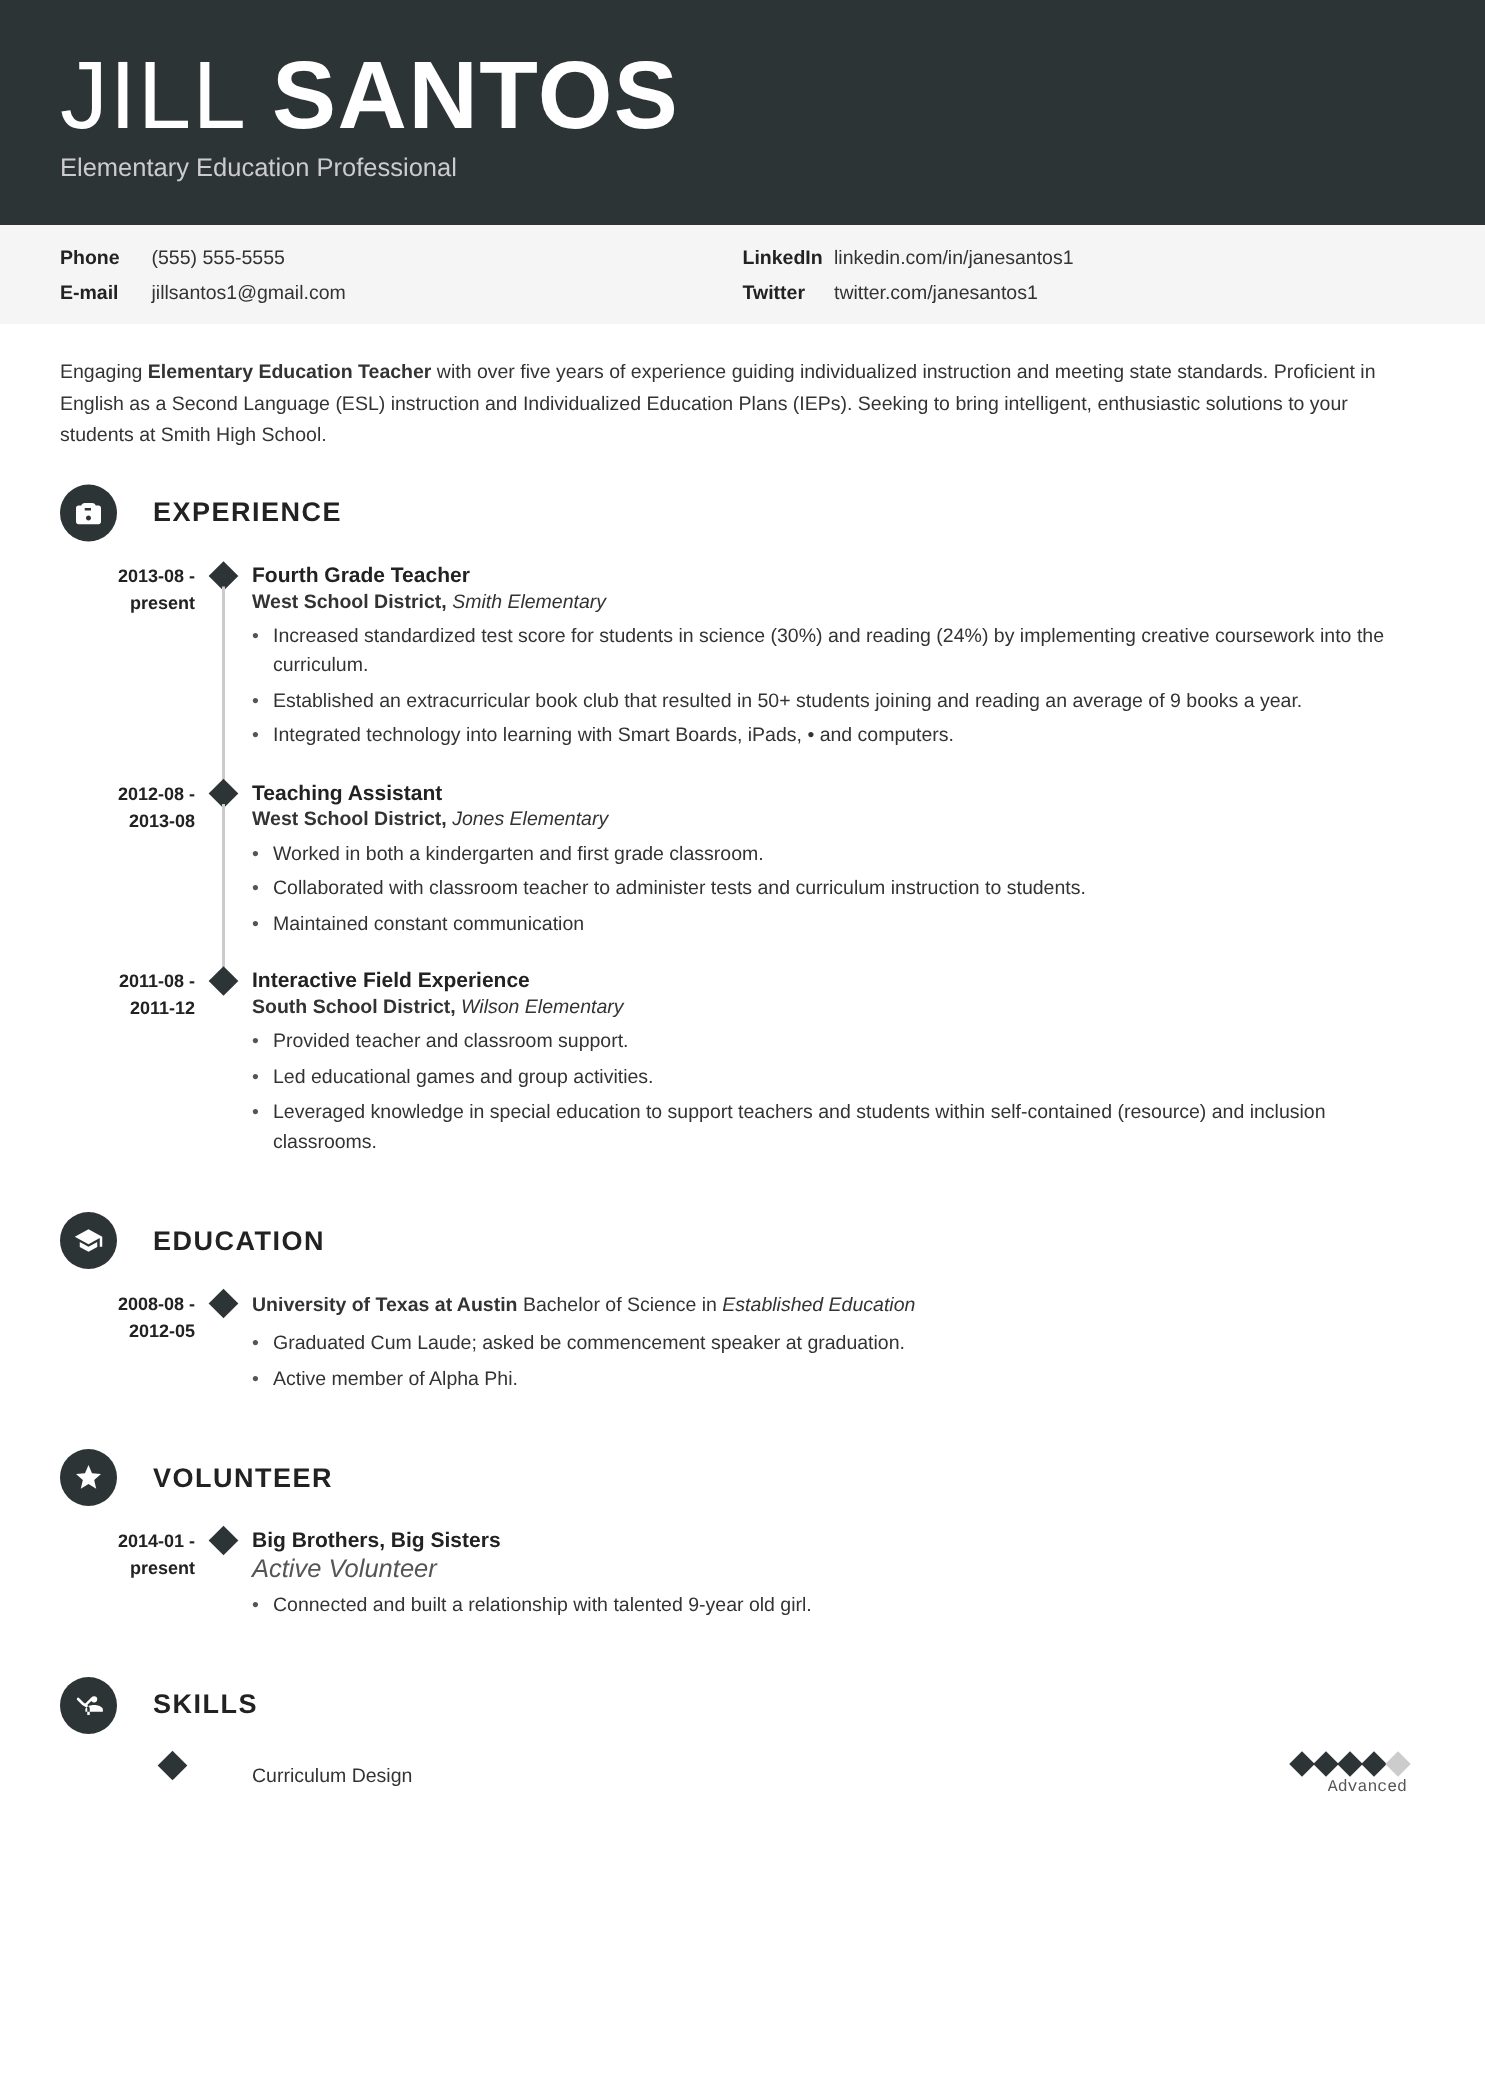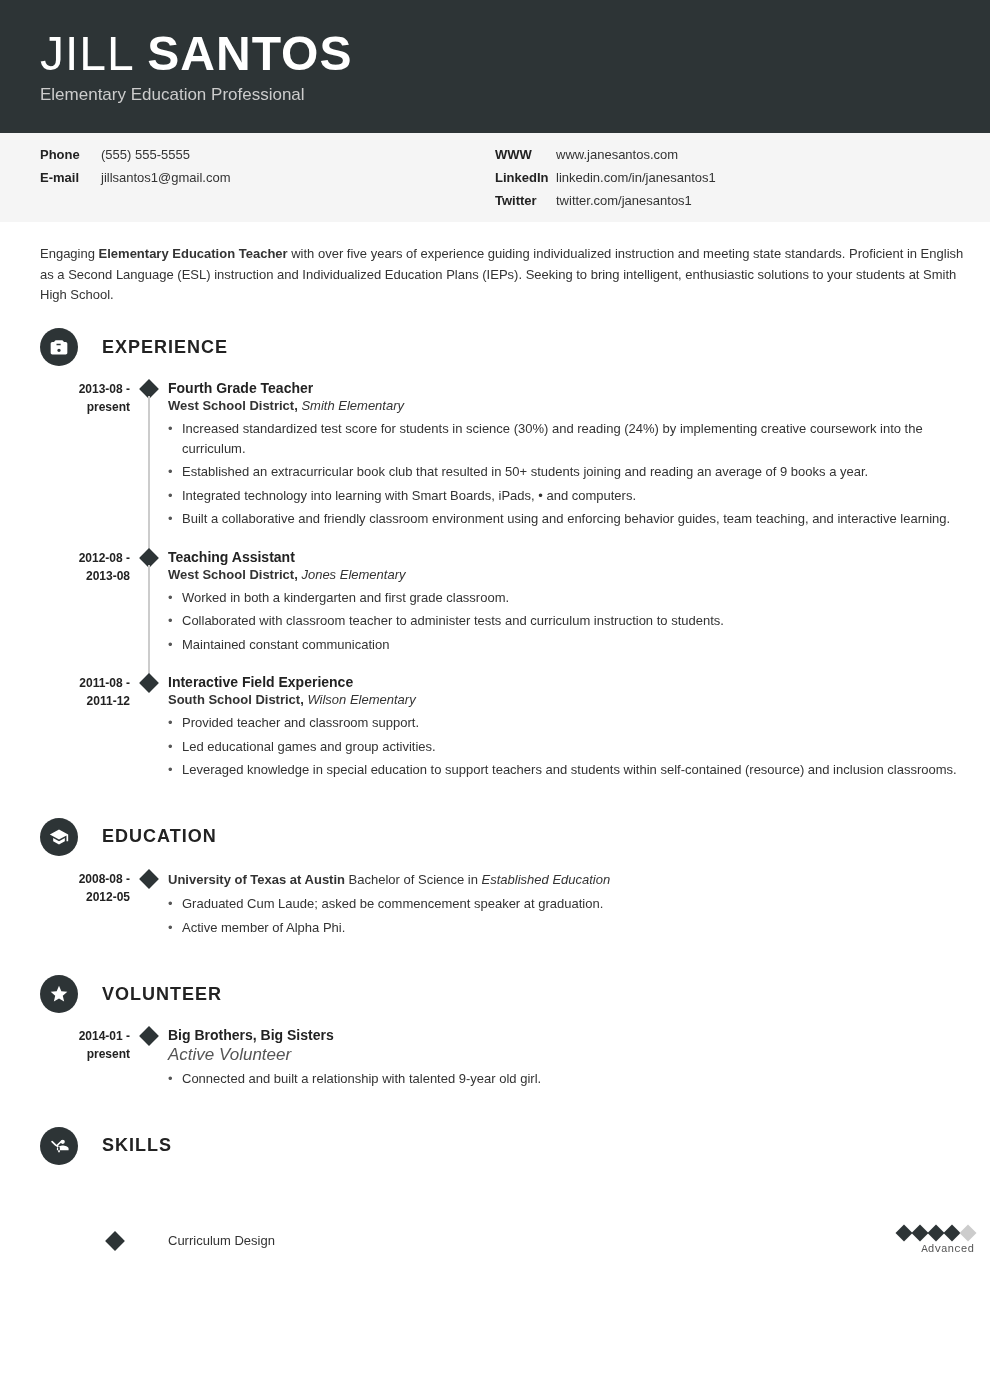--- a/index.html
+++ b/index.html
@@ -12,21 +12,21 @@
       min-height: 1400px;
     }
 
     
     .header {
       background: #2d3436;
       color: #fff;
       padding: 28px 40px 28px 40px;
     }
     .header-name {
-      font-size: 48px;
+      font-size: 64px;
       font-weight: 300;
       letter-spacing: 1px;
       line-height: 1.1;
     }
     .header-name strong {
       font-weight: 900;
     }
     .header-title {
       font-size: 17px;
       font-weight: 300;
@@ -58,21 +58,21 @@
       font-weight: 700;
       min-width: 55px;
       color: #222;
     }
     .contact-value {
       color: #333;
     }
 
     
     .main {
-      padding: 22px 16px 30px 40px;
+      padding: 22px 52px 30px 40px;
     }
 
     
     .summary {
       margin-bottom: 22px;
       font-size: 13px;
       line-height: 1.6;
       color: #333;
     }
 
@@ -286,24 +286,20 @@
       <span class="contact-label">Phone</span>
       <span class="contact-value">(555) 555-5555</span>
     </div>
     <div class="contact-item">
       <span class="contact-label">E-mail</span>
       <span class="contact-value">jillsantos1@gmail.com</span>
     </div>
   </div>
   <div class="contact-col">
     <div class="contact-item">
-      <span class="contact-label">WWW</span>
-      <span class="contact-value">www.janesantos.com</span>
-    </div>
-    <div class="contact-item">
       <span class="contact-label">LinkedIn</span>
       <span class="contact-value">linkedin.com/in/janesantos1</span>
     </div>
     <div class="contact-item">
       <span class="contact-label">Twitter</span>
       <span class="contact-value">twitter.com/janesantos1</span>
     </div>
   </div>
 </div>
 
@@ -332,21 +328,20 @@
           <div class="diamond-bullet"></div>
           <div class="timeline-line"></div>
         </div>
         <div class="timeline-content">
           <div class="job-title">Fourth Grade Teacher</div>
           <div class="job-org"><span>West School District</span>, <em>Smith Elementary</em></div>
           <ul class="job-bullets">
             <li>Increased standardized test score for students in science (30%) and reading (24%) by implementing creative coursework into the curriculum.</li>
             <li>Established an extracurricular book club that resulted in 50+ students joining and reading an average of 9 books a year.</li>
             <li>Integrated technology into learning with Smart Boards, iPads, • and computers.</li>
-            <li>Built a collaborative and friendly classroom environment using and enforcing behavior guides, team teaching, and interactive learning.</li>
           </ul>
         </div>
       </div>
 
       <div class="timeline-item">
         <div class="timeline-left">
           <span class="timeline-date">2012-08 -<br>2013-08</span>
           <div class="diamond-bullet"></div>
           <div class="timeline-line"></div>
         </div>
@@ -443,21 +438,21 @@
       <div class="section-icon">
 
         <svg viewBox="0 0 24 24">
           <path d="M7 11.5l-4-4A1 1 0 014.41 6l4 4 .09.09a1 1 0 001.34-.09l5-5a1 1 0 011.41 1.41L11 11.5l1.16 1.16A3 3 0 0113 14.5v5h-2v-5a1 1 0 00-.29-.71L7 11.5zm9.5-7a2.5 2.5 0 110 5 2.5 2.5 0 010-5zm0 7c-2.33 0-7 1.17-7 3.5V17h14v-2c0-2.33-4.67-3.5-7-3.5z"></path>
         </svg>
       </div>
       <span class="section-title">SKILLS</span>
     </div>
 
     <div class="timeline">
-      <div class="timeline-item" style="align-items: center; margin-top: 48px;">
+      <div class="timeline-item" style="align-items: flex-start;">
         <div class="timeline-left">
           <div class="diamond-bullet" style="position:relative; right:auto; top:auto; margin-right:8px;"></div>
         </div>
         <div class="timeline-content" style="display:flex; justify-content:space-between; align-items:center;">
           <span class="skill-name">Curriculum Design</span>
           <div class="skill-rating">
             <div class="skill-dots">
               <div class="skill-dot"></div>
               <div class="skill-dot"></div>
               <div class="skill-dot"></div>

